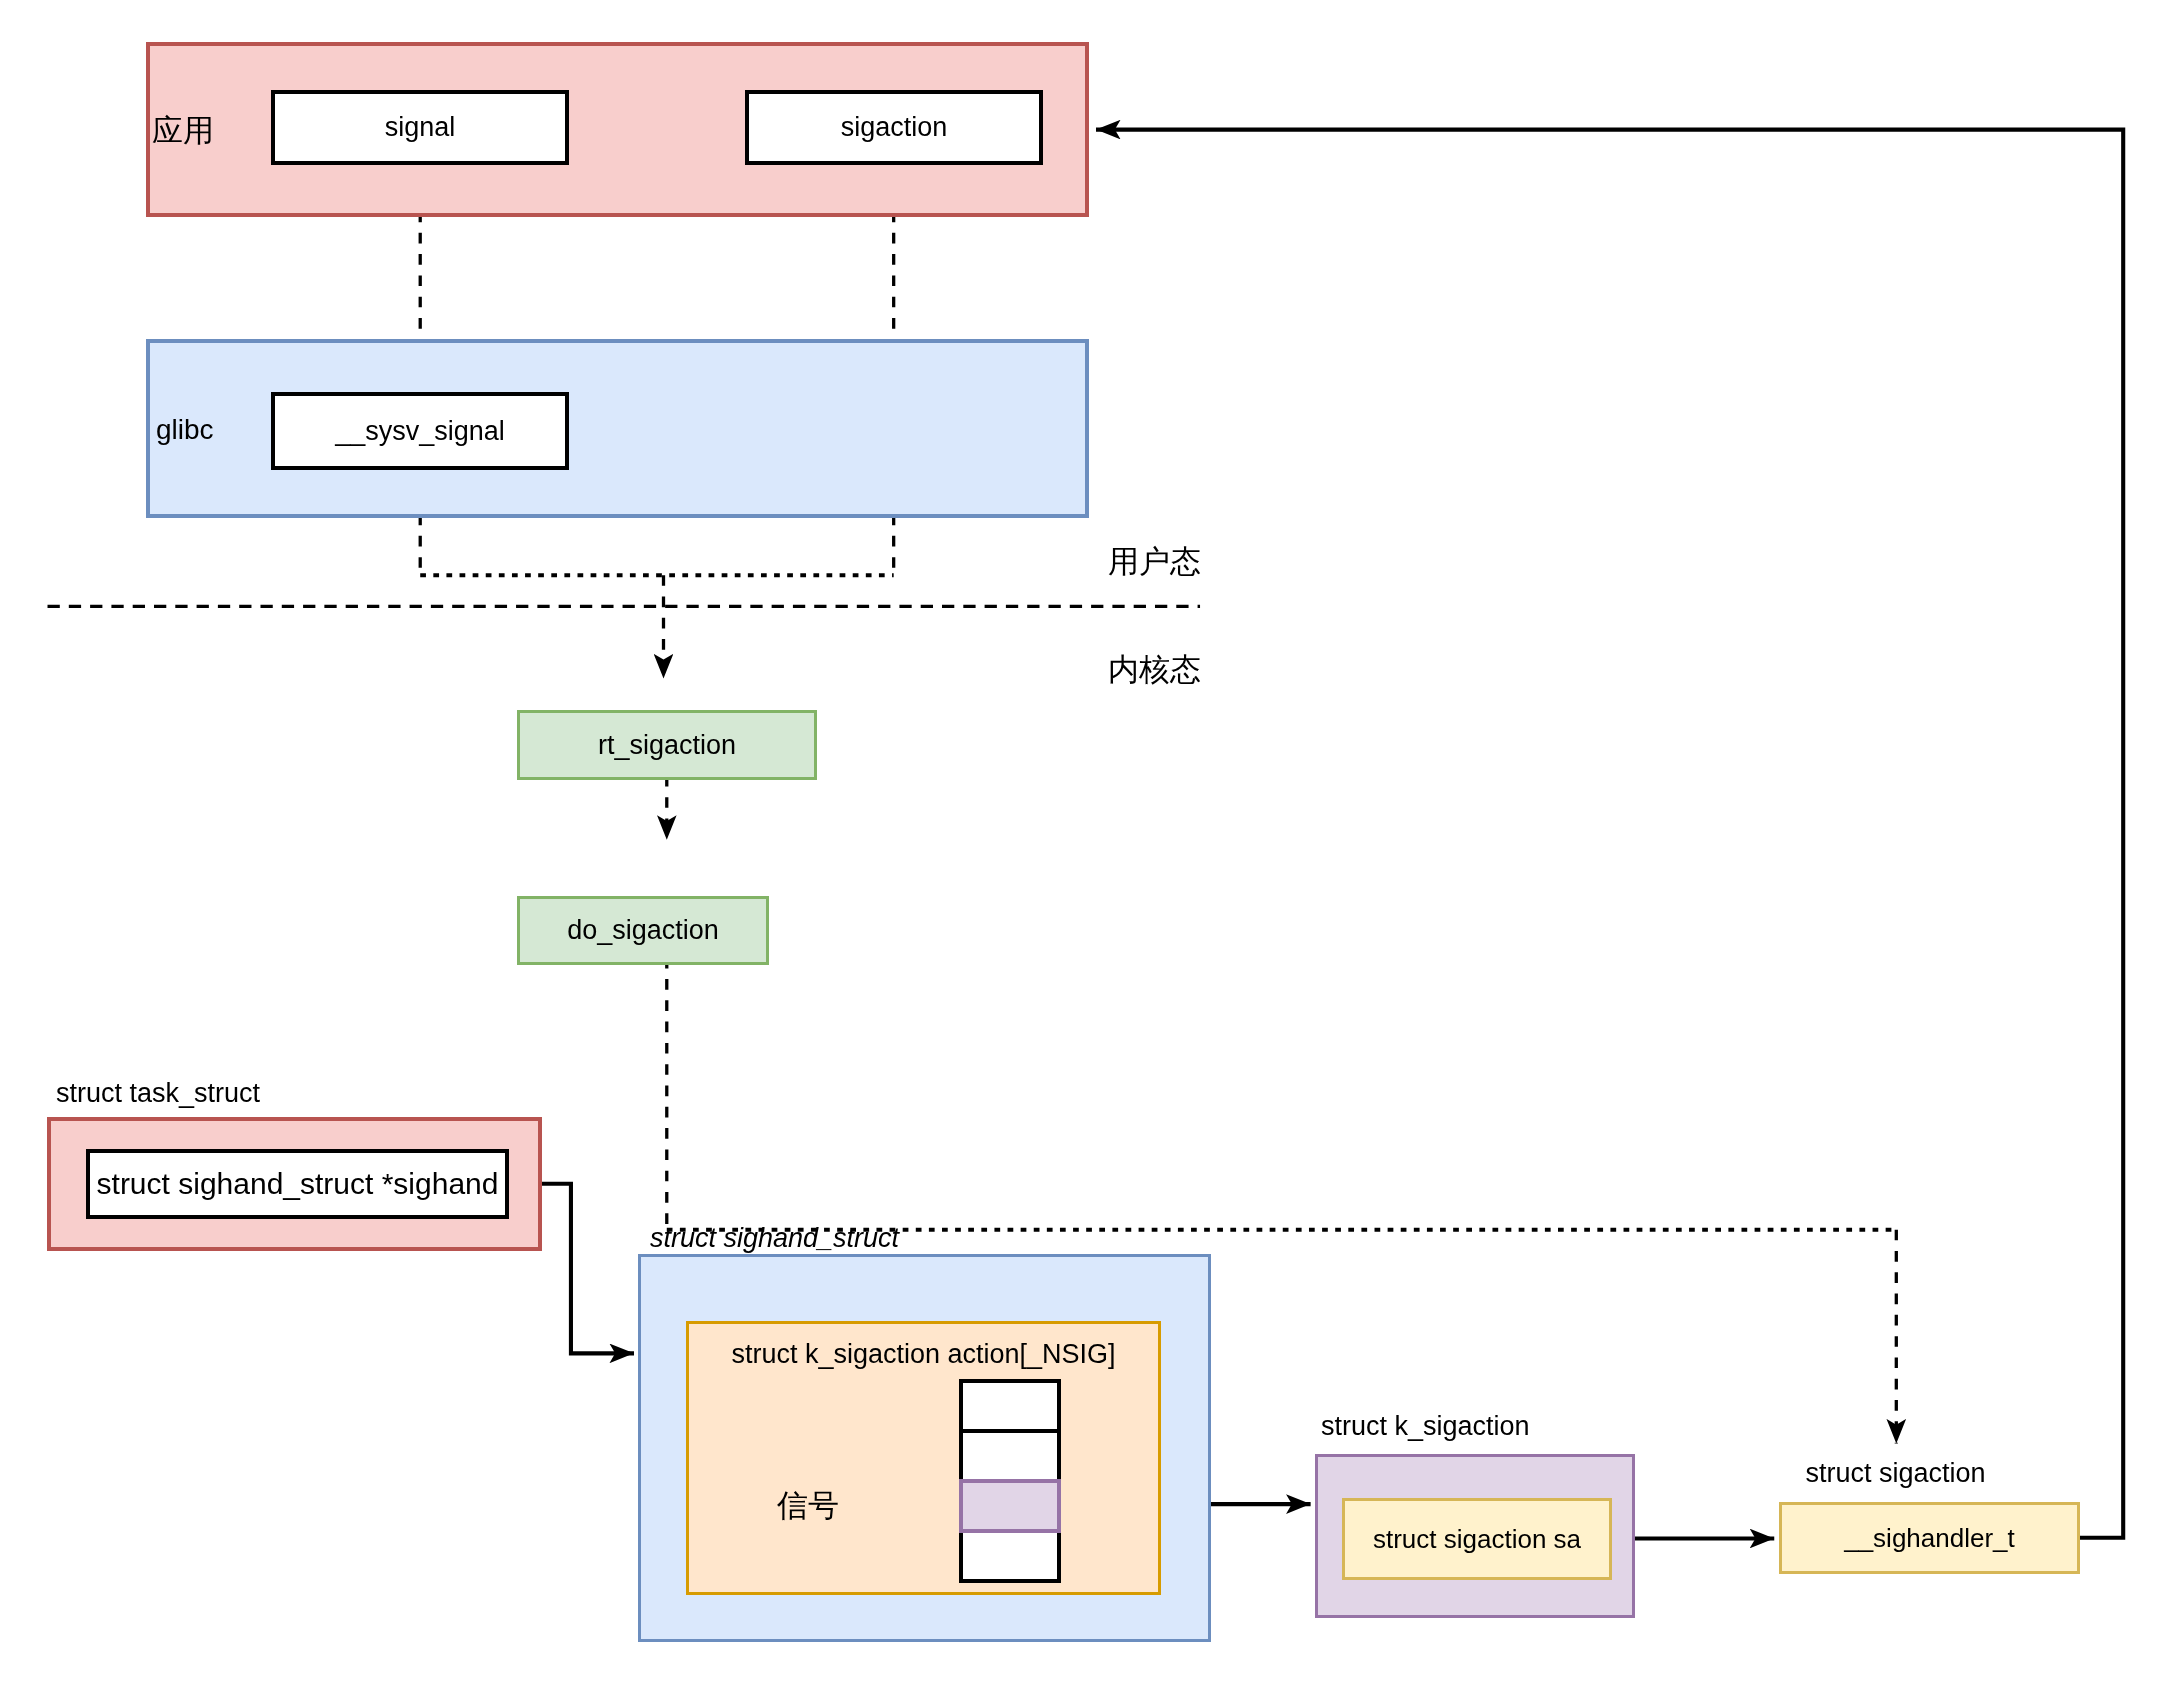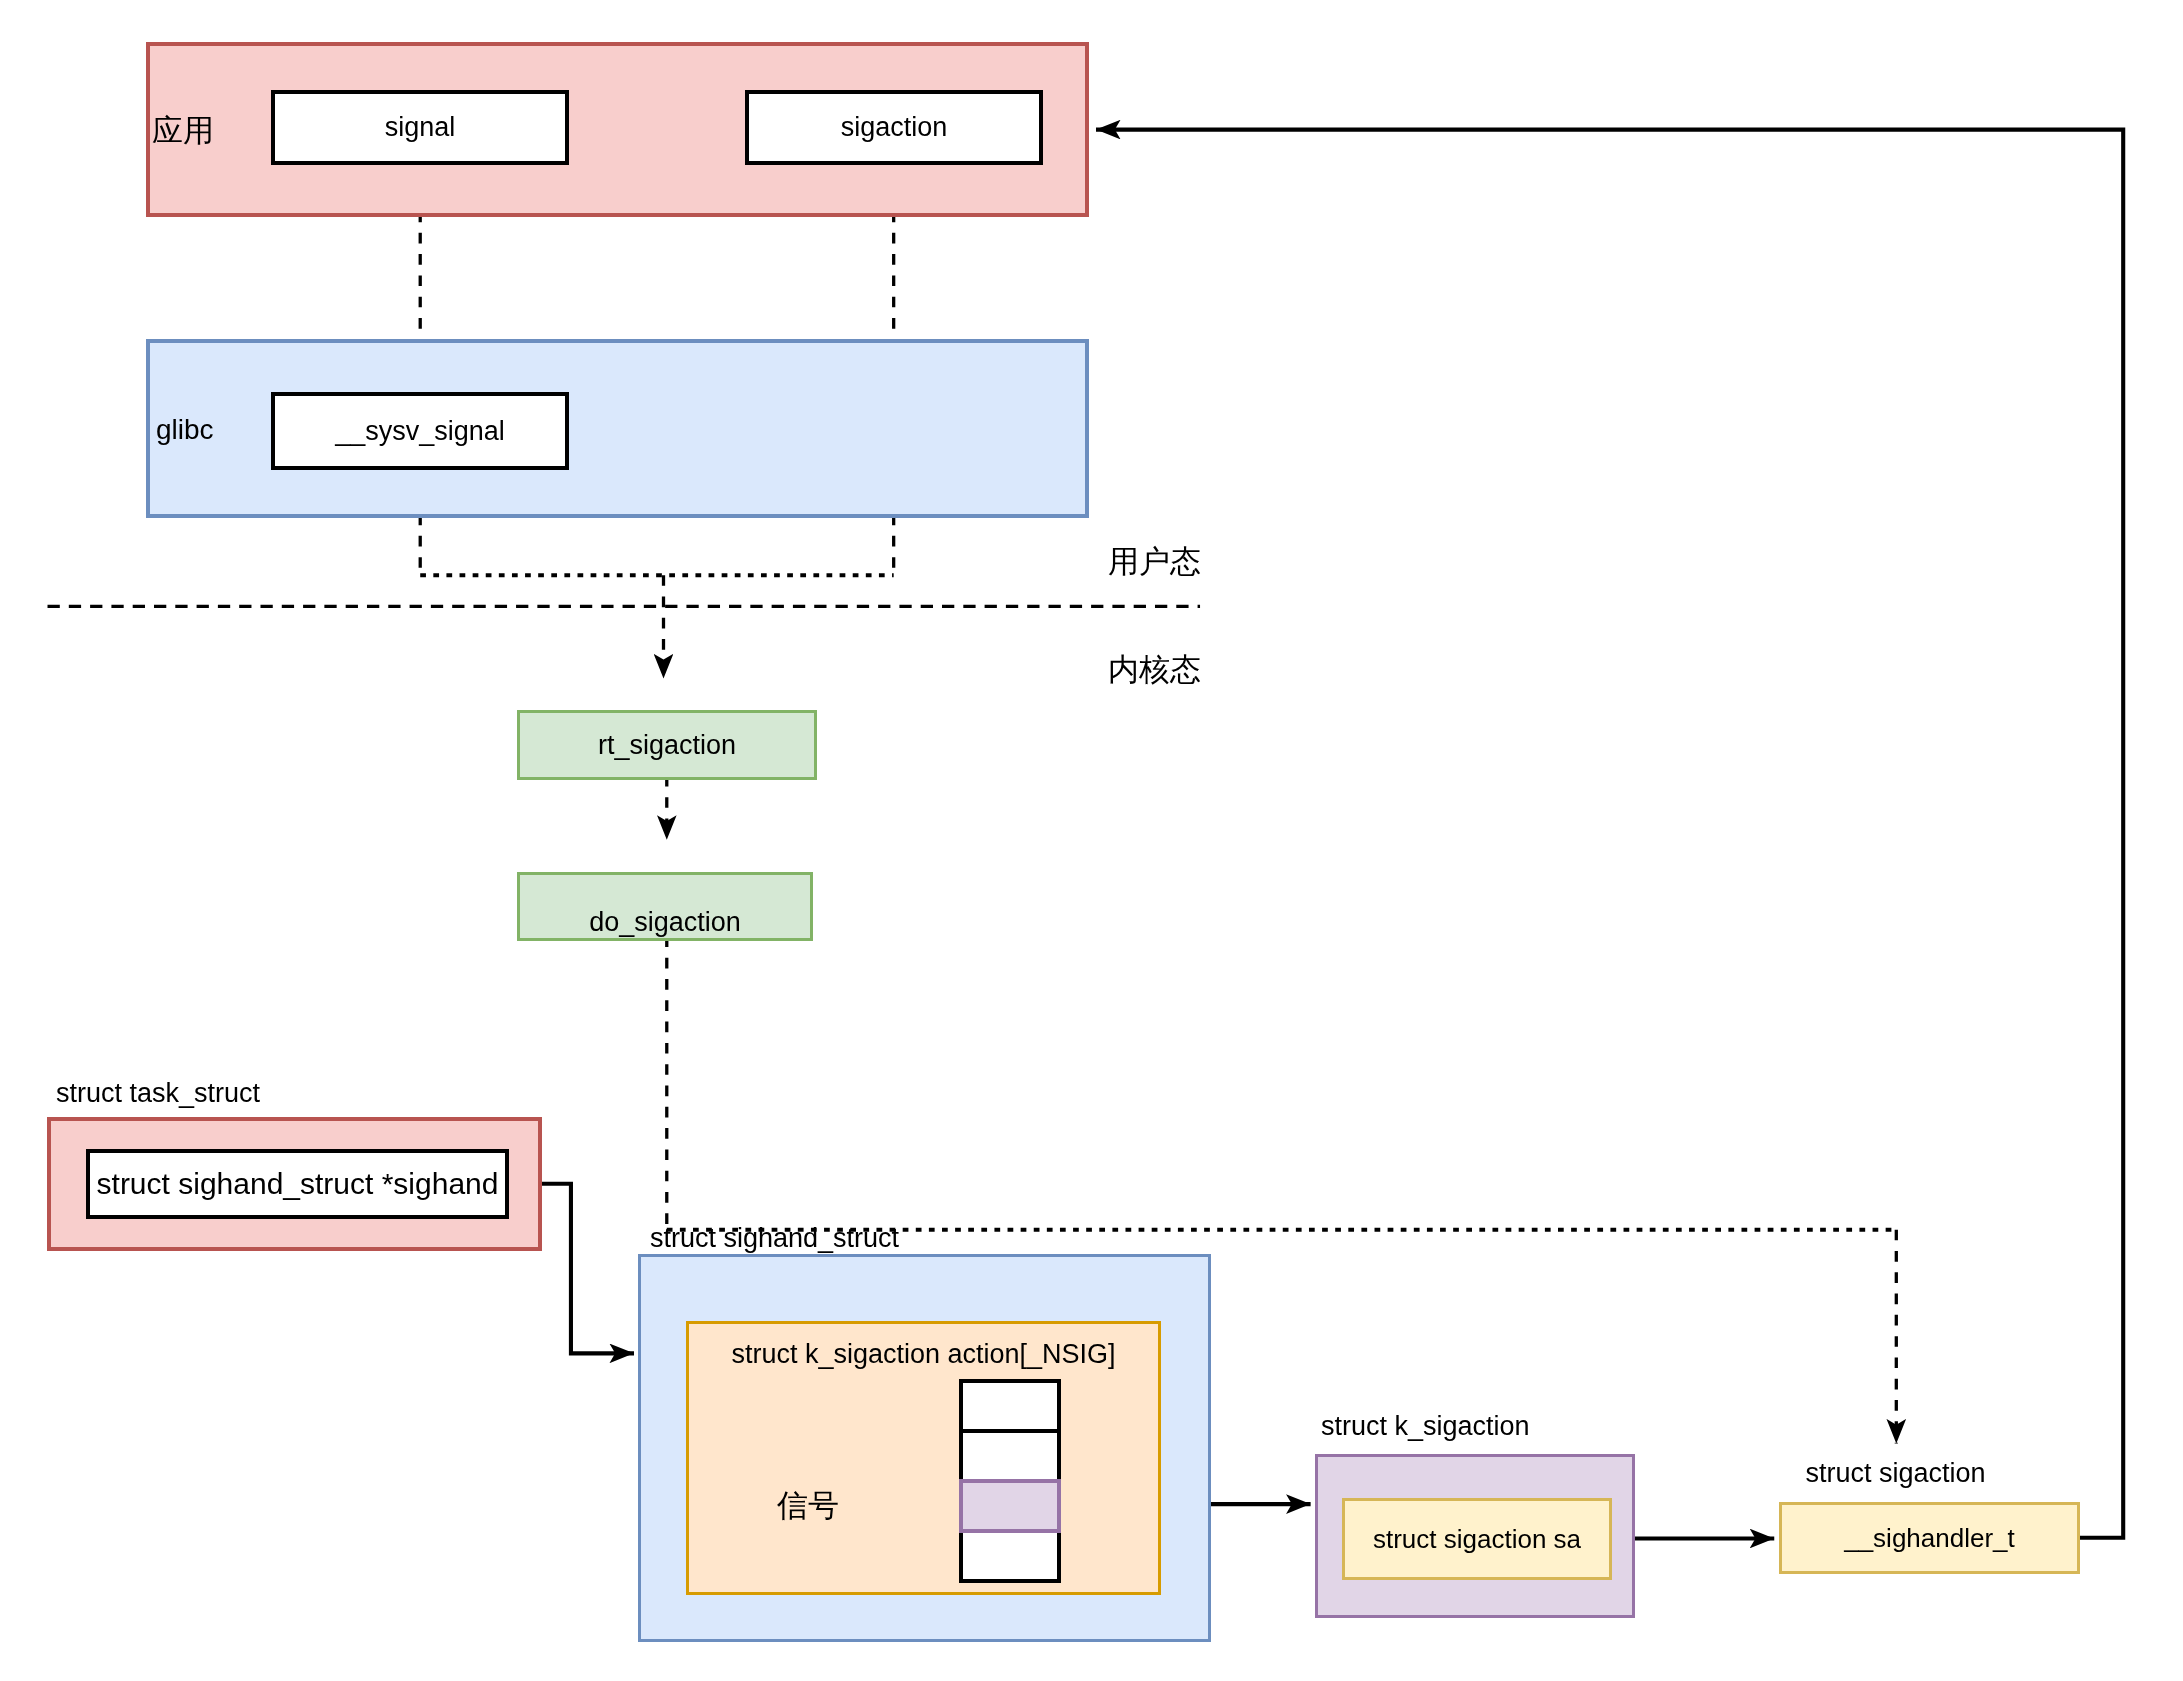--- a/index.html
+++ b/index.html
@@ -73,31 +73,31 @@
   <div class="box white-box" style="left:271px;top:392px;width:298px;height:78px;">
     <span>__sysv_signal</span>
   </div>
 
   <div class="label cjk" style="left:1108px;top:541px;">用户态</div>
   <div class="label cjk" style="left:1108px;top:649px;">内核态</div>
 
   <div class="box green-box" style="left:517px;top:682px;width:300px;height:70px;">
     <span>rt_sigaction</span>
   </div>
-  <div class="box green-box" style="left:517px;top:844px;width:296px;height:69px;align-items:flex-end;">
+  <div class="box green-box" style="left:517px;top:868px;width:252px;height:69px;">
     <span>do_sigaction</span>
   </div>
 
   <div class="label" style="left:56px;top:1078px;">struct task_struct</div>
   <div class="region red" style="left:47px;top:1117px;width:495px;height:134px;"></div>
   <div class="box white-box small-txt" style="left:86px;top:1149px;width:423px;height:70px;">
     <span>struct sighand_struct *sighand</span>
   </div>
 
-  <div class="label" style="left:650px;top:1223px;">struct sighand_struct</div>
+  <div class="label" style="left:650px;top:1223px;font-style:italic;">struct sighand_struct</div>
   <div class="region blue2" style="left:638px;top:1254px;width:573px;height:388px;"></div>
   <div class="region orange" style="left:686px;top:1321px;width:475px;height:274px;"></div>
   <div class="label small-txt title-center" style="left:686px;top:1339px;width:475px;">struct k_sigaction action[_NSIG]</div>
   <div id="array-host">
       <div class="cell"></div>
       <div class="cell"></div>
       <div class="cell cell-hl"></div>
       <div class="cell"></div>
     </div>
   <div class="label cjk" style="left:777px;top:1485px;">信号</div>

